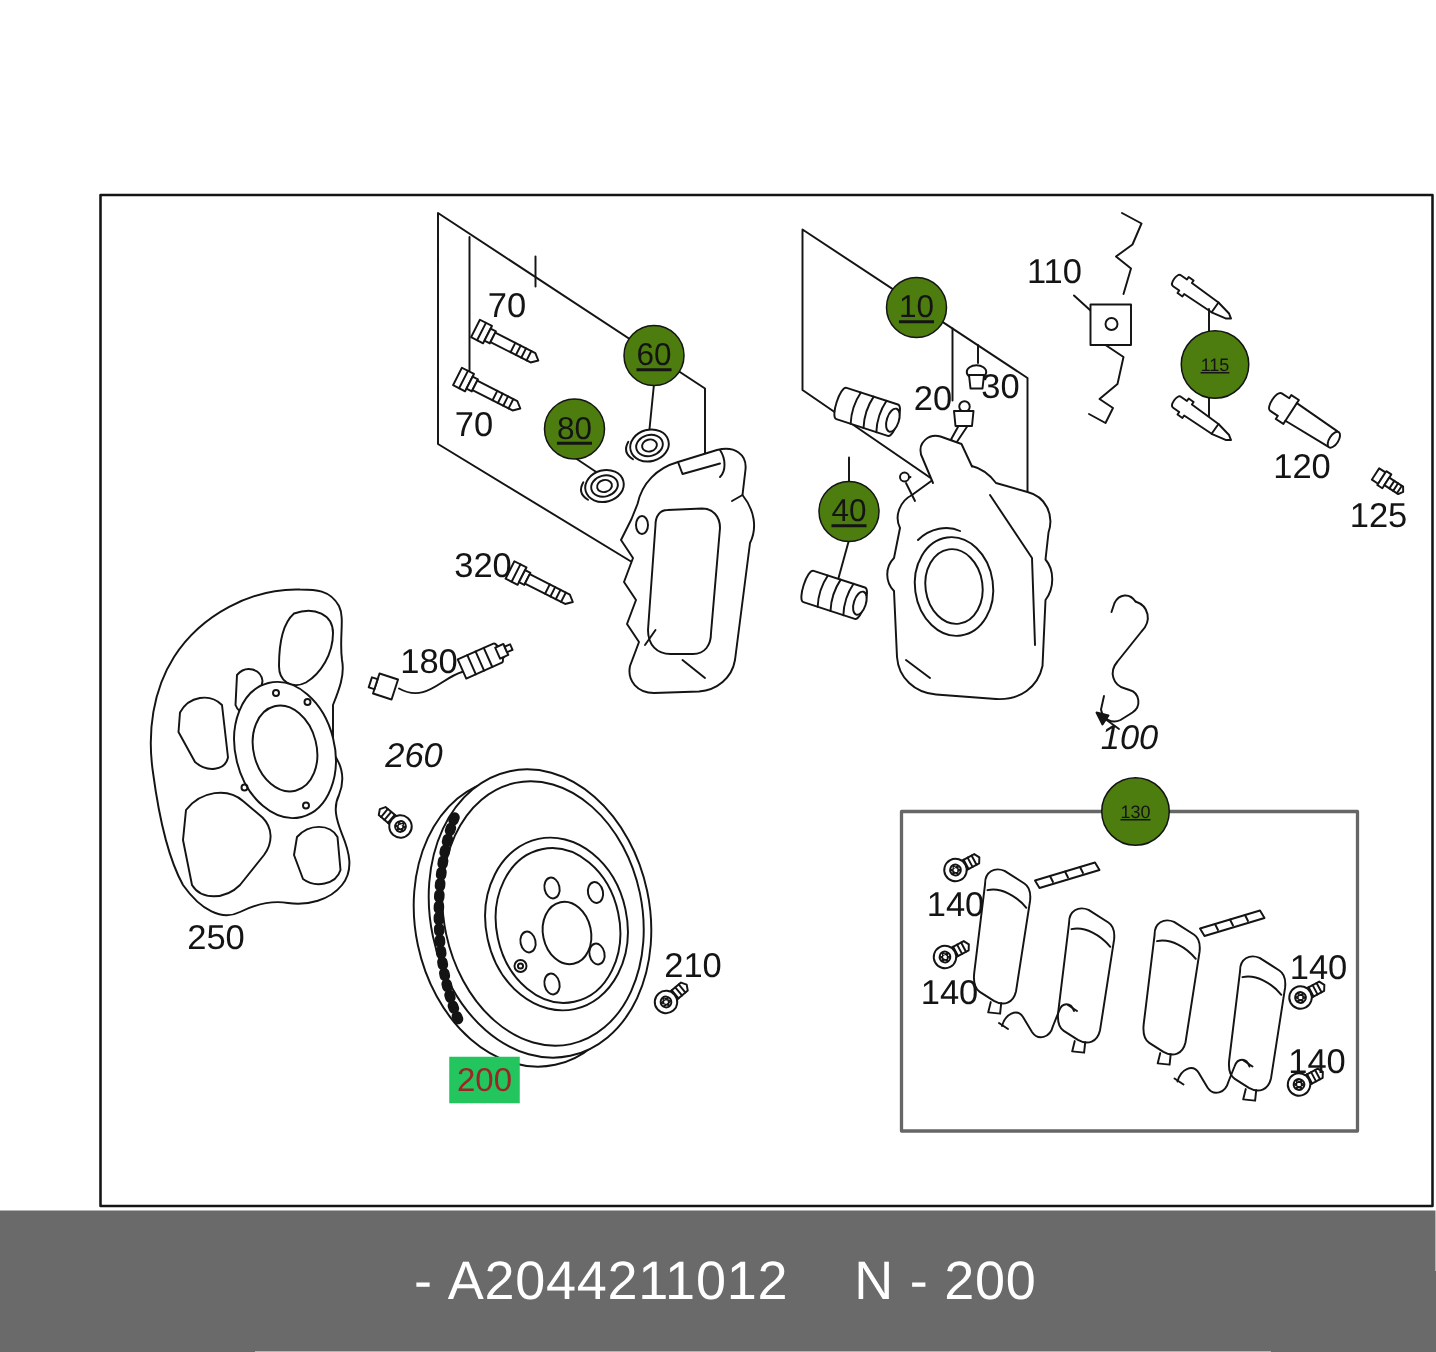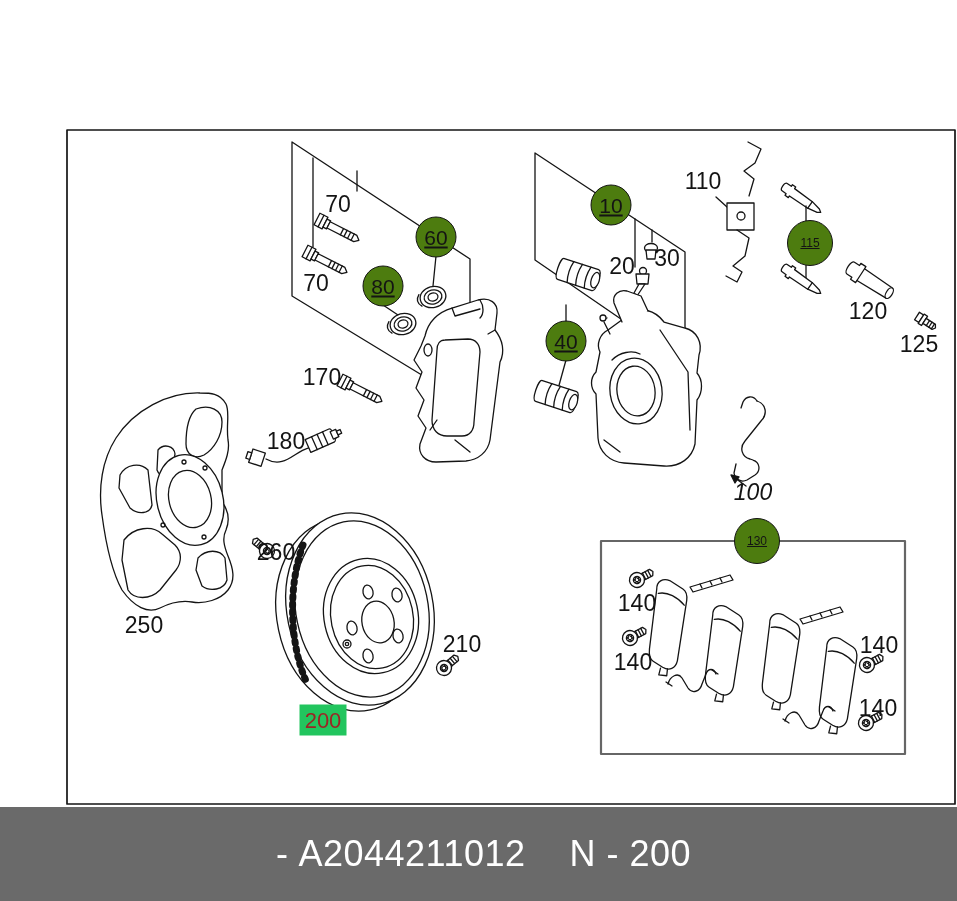--- a/index.html
+++ b/index.html
@@ -268,24 +268,24 @@
       <div class="part-label circle" style="left: 383px; top: 286px; width: 39px; height: 39px; font-size: 21px;">80</div>
       <div class="part-label circle" style="left: 611px; top: 205px; width: 39px; height: 39px; font-size: 21px;">10</div>
       <div class="part-label plain" style="left: 622px; top: 266px;">20</div>
       <div class="part-label plain" style="left: 667px; top: 258px;">30</div>
       <div class="part-label circle" style="left: 566px; top: 341px; width: 39px; height: 39px; font-size: 21px;">40</div>
       <div class="part-label plain" style="left: 703px; top: 181px;">110</div>
       <div class="part-label circle" style="left: 766px; top: 243px; width: 44px; height: 44px; font-size: 12px; margin-left: 44px;">115</div>
       <div class="part-label plain" style="left: 868px; top: 311px;">120</div>
       <div class="part-label plain" style="left: 919px; top: 344px;">125</div>
       <div class="part-label plain" style="left: 753px; top: 492px; font-style: italic;">100</div>
-      <div class="part-label plain" style="left: 322px; top: 377px;">170</div>
+      <div class="part-label plain" style="left: 322px; top: 377px;">320</div>
       <div class="part-label plain" style="left: 286px; top: 441px;">180</div>
       <div class="part-label plain" style="left: 144px; top: 625px;">250</div>
-      <div class="part-label plain" style="left: 276px; top: 552px;">260</div>
+      <div class="part-label plain" style="left: 276px; top: 504px; font-style: italic;">260</div>
       <div class="part-label highlight" style="left: 323px; top: 720px; width: 47px; height: 31px; background: #22c55e; color: rgb(156, 37, 37);">200</div>
       <div class="part-label plain" style="left: 462px; top: 644px;">210</div>
       <div class="part-label circle" style="left: 757px; top: 541px; width: 44px; height: 44px; font-size: 12px;">130</div>
       <div class="part-label plain" style="left: 637px; top: 603px;">140</div>
       <div class="part-label plain" style="left: 633px; top: 662px;">140</div>
       <div class="part-label plain" style="left: 879px; top: 645px;">140</div>
       <div class="part-label plain" style="left: 878px; top: 708px;">140</div>
     </div>
 
 <div class="footer" style="background: rgb(106, 106, 106); color: rgb(255, 255, 255);">

